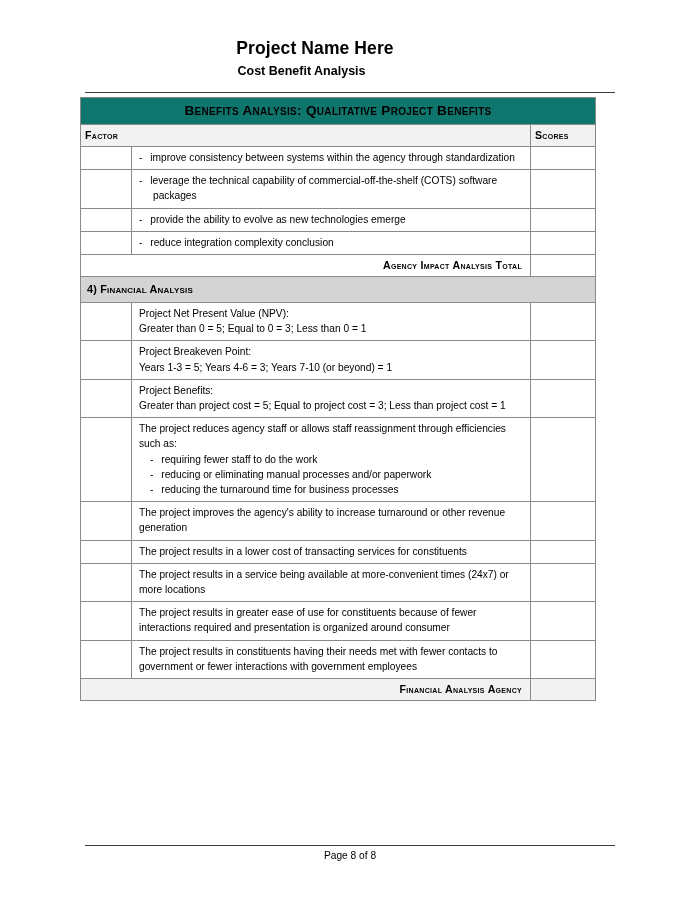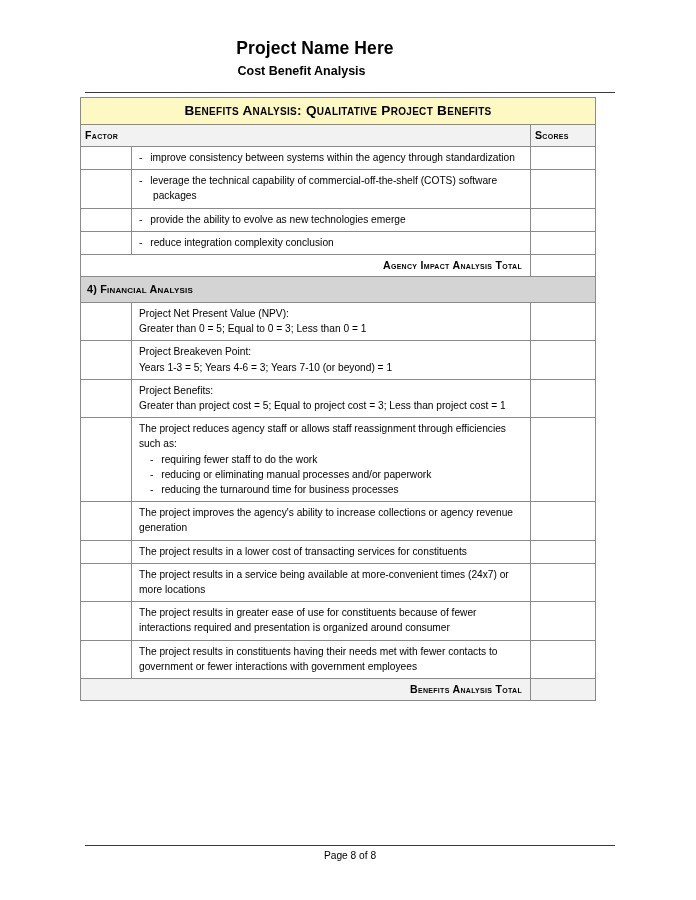--- a/index.html
+++ b/index.html
@@ -67,21 +67,21 @@
     padding: 0;
     vertical-align: top;
   }
 
   col.c-num   { width: 51px; }
   col.c-fact  { width: 399px; }
   col.c-score { width: 65px; }
 
   
   .row-banner td {
-    background: #fef9c3;
+    background: #0f766e;
     text-align: center;
     padding: 5px 4px 6px 4px;
     font-weight: bold;
     font-size: 13.6px;
     font-variant: small-caps;
     letter-spacing: 0.3px;
     border: 1px solid #8a8a8a;
   }
 
   
@@ -253,21 +253,21 @@
             <span class="plain">The project reduces agency staff or allows staff reassignment through efficiencies such as:</span>
             <span class="sub-bullet"><span class="dash">-</span> requiring fewer staff to do the work</span>
             <span class="sub-bullet"><span class="dash">-</span> reducing or eliminating manual processes and/or paperwork</span>
             <span class="sub-bullet"><span class="dash">-</span> reducing the turnaround time for business processes</span>
           </td>
           <td class="score-cell"></td>
         </tr>
         <tr>
           <td class="num-cell"></td>
           <td class="fact-cell">
-            <span class="plain">The project improves the agency's ability to increase collections or agency revenue generation</span>
+            <span class="plain">The project improves the agency's ability to increase turnaround or other revenue generation</span>
           </td>
           <td class="score-cell"></td>
         </tr>
         <tr>
           <td class="num-cell"></td>
           <td class="fact-cell">
             <span class="plain">The project results in a lower cost of transacting services for constituents</span>
           </td>
           <td class="score-cell"></td>
         </tr>
@@ -286,21 +286,21 @@
           <td class="score-cell"></td>
         </tr>
         <tr>
           <td class="num-cell"></td>
           <td class="fact-cell">
             <span class="plain">The project results in constituents having their needs met with fewer contacts to government or fewer interactions with government employees</span>
           </td>
           <td class="score-cell"></td>
         </tr>
         <tr class="row-total shaded">
-          <td class="total-label" colspan="2">Benefits Analysis Total</td>
+          <td class="total-label" colspan="2">Financial Analysis Agency</td>
           <td></td>
         </tr>
       </tbody>
   </table>
 
   <div class="footer-rule"></div>
   <div class="footer-text">Page 8 of 8</div>
 
 </div>
 

